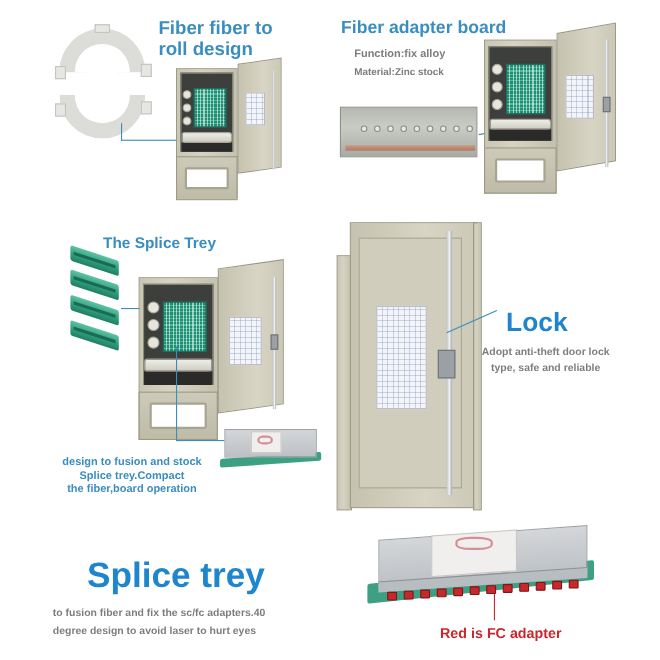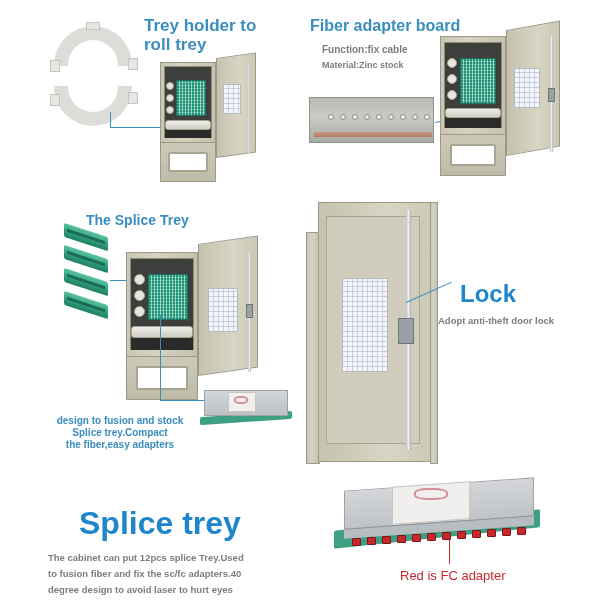--- a/index.html
+++ b/index.html
@@ -4,21 +4,21 @@
 <style>
   * { box-sizing: border-box; margin: 0; padding: 0; }
   html, body { width: 600px; height: 600px; background: #ffffff; overflow: hidden; }
   body { position: relative; font-family: "Liberation Sans", "DejaVu Sans", sans-serif; }
   .abs { position: absolute; }
 
   
   .title-blue { color: #3a8dbf; font-weight: bold; }
   .big-blue { color: #1f86cc; font-weight: bold; }
   .grey-text { color: #7d7d7d; font-weight: bold; }
-  .red-text { color: #c8282c; font-weight: normal; }
+  .red-text { color: #c8282c; font-weight: bold; }
 
   
   .cabinet { position: absolute; }
   .cab-body {
     position: absolute; left: 0; top: 0;
     background: linear-gradient(90deg, #c9c6b4 0%, #d6d3c2 40%, #c4c1ae 100%);
     border: 1px solid #9c9986;
   }
   .cab-inner {
     position: absolute; background: #3d3f3c; border: 1px solid #8e8b79;
@@ -107,42 +107,42 @@
   <div class="ring-tab" style="left:38px;top:2px;width:14px;height:8px;"></div>
   <div class="ring-tab" style="left:80px;top:38px;width:10px;height:12px;"></div>
   <div class="ring-tab" style="left:2px;top:40px;width:10px;height:12px;"></div>
   <div class="ring-tab" style="left:80px;top:72px;width:10px;height:12px;"></div>
   <div class="ring-tab" style="left:2px;top:74px;width:10px;height:12px;"></div>
 </div>
 <div class="leader" style="left:110px;top:112px;width:1px;height:16px;"></div>
 <div class="leader" style="left:110px;top:127px;width:58px;height:1px;"></div>
 
 <div class="abs title-blue" style="left:144px;top:16px;font-size:17px;line-height:19px;">
-  <div>Trey holder to</div>
-  <div>roll trey</div>
+  <div>Fiber fiber to</div>
+  <div>roll design</div>
 </div>
 
 <div class="cabinet" style="left:160px;top:58px;width:100px;height:130px;">
   <div class="cab-body" style="left:0;top:4px;width:56px;height:118px;"></div>
   <div class="cab-inner" style="left:4px;top:8px;width:48px;height:72px;"></div>
   <div class="cab-rack" style="left:16px;top:22px;width:30px;height:36px;"></div>
   <div class="cab-holder" style="left:6px;top:24px;width:8px;height:8px;"></div>
   <div class="cab-holder" style="left:6px;top:36px;width:8px;height:8px;"></div>
   <div class="cab-holder" style="left:6px;top:48px;width:8px;height:8px;"></div>
   <div class="cab-spool" style="left:5px;top:62px;width:46px;height:10px;"></div>
   <div class="cab-bottom-dark" style="left:5px;top:72px;width:46px;height:8px;"></div>
   <div class="cab-plinth" style="left:0;top:84px;width:56px;height:40px;"></div>
   <div class="cab-plinth-hole" style="left:8px;top:94px;width:40px;height:20px;"></div>
   <div class="cab-door" style="left:56px;top:0;width:40px;height:100px;transform:skewY(-8deg);transform-origin:left top;"></div>
   <div class="cab-paper" style="left:63px;top:26px;width:18px;height:30px;"></div>
   <div class="cab-rod" style="left:88px;top:6px;width:2px;height:90px;"></div>
 </div>
 
 <div class="abs title-blue" style="left:310px;top:17px;font-size:16px;">Fiber adapter board</div>
-<div class="abs grey-text" style="left:322px;top:44px;font-size:10px;">Function:fix cable</div>
+<div class="abs grey-text" style="left:322px;top:44px;font-size:10px;">Function:fix alloy</div>
 <div class="abs grey-text" style="left:322px;top:60px;font-size:9px;">Material:Zinc stock</div>
 
 <div class="board-photo" style="left:309px;top:97px;width:125px;height:46px;">
   <div class="board-bead" style="left:18px;top:16px;"></div>
   <div class="board-bead" style="left:30px;top:16px;"></div>
   <div class="board-bead" style="left:42px;top:16px;"></div>
   <div class="board-bead" style="left:54px;top:16px;"></div>
   <div class="board-bead" style="left:66px;top:16px;"></div>
   <div class="board-bead" style="left:78px;top:16px;"></div>
   <div class="board-bead" style="left:90px;top:16px;"></div>
@@ -162,21 +162,21 @@
   <div class="cab-spool" style="left:5px;top:78px;width:56px;height:10px;"></div>
   <div class="cab-bottom-dark" style="left:5px;top:88px;width:56px;height:10px;"></div>
   <div class="cab-plinth" style="left:0;top:104px;width:66px;height:42px;"></div>
   <div class="cab-plinth-hole" style="left:10px;top:114px;width:46px;height:22px;"></div>
   <div class="cab-door" style="left:66px;top:0;width:54px;height:126px;transform:skewY(-10deg);transform-origin:left top;"></div>
   <div class="cab-paper" style="left:74px;top:38px;width:26px;height:40px;"></div>
   <div class="cab-rod" style="left:110px;top:6px;width:3px;height:116px;"></div>
   <div class="cab-lock" style="left:108px;top:58px;width:7px;height:14px;"></div>
 </div>
 
-<div class="abs title-blue" style="left:86px;top:212px;font-size:14px;line-height:16px;width:118px;">
+<div class="abs title-blue" style="left:86px;top:212px;font-size:14px;line-height:16px;text-align:center;width:118px;">
   <div>The Splice Trey</div>
 </div>
 
 <div class="holder-bar" style="left:64px;top:230px;"></div>
 <div class="holder-bar" style="left:64px;top:252px;"></div>
 <div class="holder-bar" style="left:64px;top:275px;"></div>
 <div class="holder-bar" style="left:64px;top:298px;"></div>
 <div class="leader" style="left:110px;top:280px;width:30px;height:1px;"></div>
 
 <div class="cabinet" style="left:126px;top:244px;width:136px;height:160px;">
@@ -202,42 +202,42 @@
 <div class="abs" style="left:200px;top:388px;width:92px;height:40px;">
   <div class="tray-base" style="left:0;top:26px;width:92px;height:8px;transform:skewY(-4deg);"></div>
   <div class="tray-top" style="left:4px;top:2px;width:84px;height:26px;"></div>
   <div class="tray-label" style="left:28px;top:4px;width:28px;height:20px;"></div>
   <div class="tray-logo" style="left:34px;top:8px;width:14px;height:8px;"></div>
 </div>
 
 <div class="abs title-blue" style="left:40px;top:415px;width:160px;text-align:center;font-size:10px;line-height:12px;">
   <div>design to fusion and stock</div>
   <div>Splice trey.Compact</div>
-  <div>the fiber,easy adapters</div>
+  <div>the fiber,board operation</div>
 </div>
 
 <div class="cabinet" style="left:306px;top:202px;width:130px;height:262px;">
   <div class="cab-body" style="left:0;top:30px;width:14px;height:232px;"></div>
   <div class="cab-door" style="left:12px;top:0;width:116px;height:260px;"></div>
   <div class="cab-door-inner" style="left:20px;top:14px;width:94px;height:228px;"></div>
   <div class="cab-paper" style="left:36px;top:76px;width:46px;height:94px;"></div>
   <div class="cab-rod" style="left:100px;top:8px;width:5px;height:240px;"></div>
   <div class="cab-lock" style="left:92px;top:116px;width:16px;height:26px;"></div>
   <div class="cab-body" style="left:124px;top:0;width:8px;height:262px;"></div>
 </div>
 <div class="leader" style="left:406px;top:302px;width:50px;height:1px;transform:rotate(-24deg);transform-origin:left center;"></div>
 
 <div class="abs big-blue" style="left:460px;top:280px;font-size:24px;">Lock</div>
 <div class="abs grey-text" style="left:438px;top:314px;font-size:9.5px;line-height:14px;text-align:center;">
   <div>Adopt anti-theft door lock</div>
+  <div>type, safe and reliable</div>
 </div>
 
 <div class="abs big-blue" style="left:79px;top:505px;font-size:32px;">Splice trey</div>
 <div class="abs grey-text" style="left:48px;top:550px;font-size:9.5px;line-height:16px;">
-  <div>The cabinet can put 12pcs splice Trey.Used</div>
   <div>to fusion fiber and fix the sc/fc adapters.40</div>
   <div>degree design to avoid laser to hurt eyes</div>
 </div>
 
 <div class="abs" style="left:334px;top:476px;width:210px;height:80px;">
   <div class="tray-base" style="left:0;top:44px;width:206px;height:18px;transform:skewY(-6deg);"></div>
   <div class="tray-top" style="left:10px;top:8px;width:190px;height:44px;transform:skewY(-4deg);"></div>
   <div class="tray-label" style="left:58px;top:8px;width:78px;height:38px;transform:skewY(-4deg);"></div>
   <div class="tray-logo" style="left:80px;top:12px;width:34px;height:12px;"></div>
   <div class="tray-front" style="left:10px;top:46px;width:190px;height:10px;transform:skewY(-4deg);"></div>

